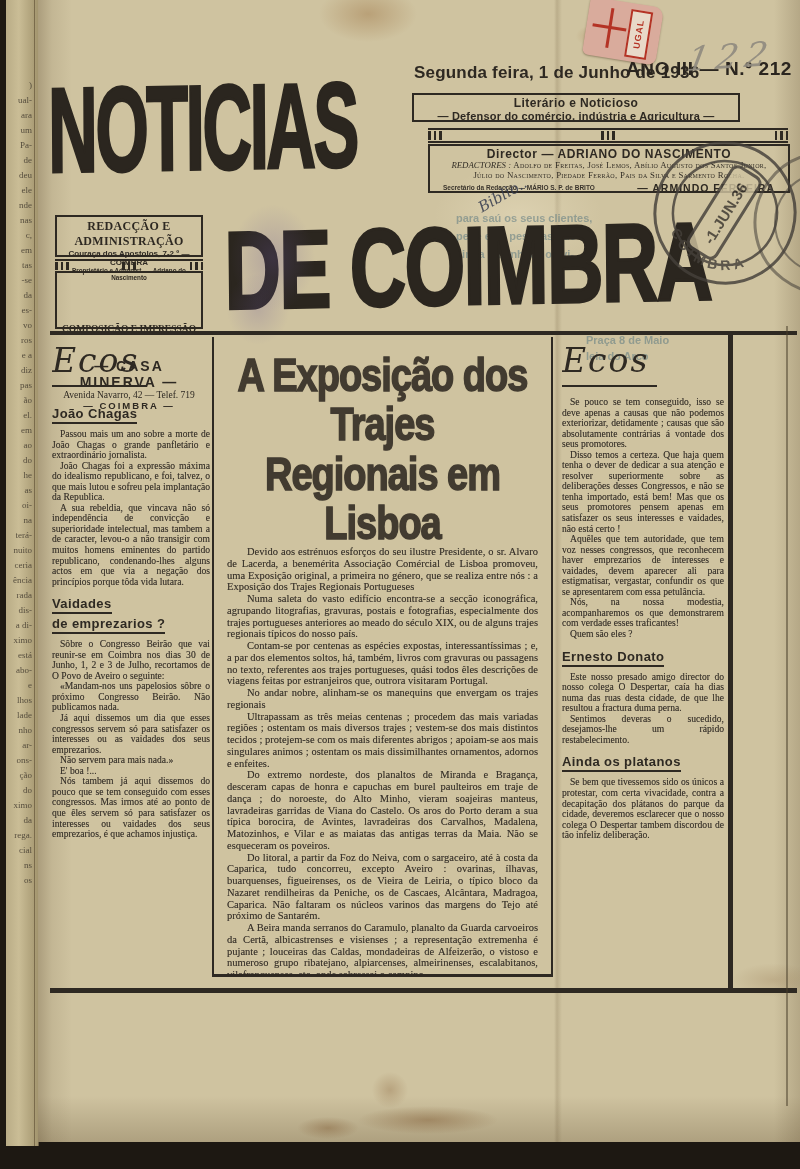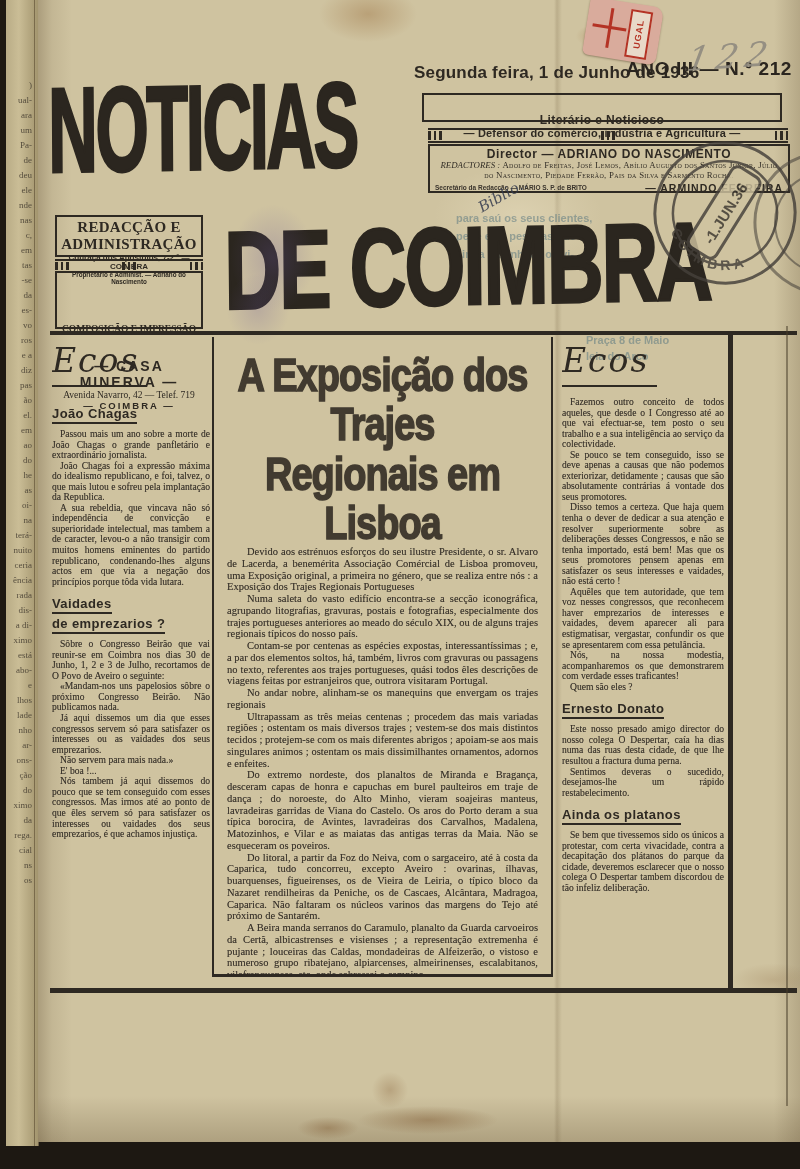--- a/index.html
+++ b/index.html
@@ -56,39 +56,39 @@
   .mast1{position:absolute;left:10px;top:70px;margin:0;font-family:"Liberation Sans",sans-serif;
     font-weight:bold;font-size:118px;line-height:1;color:#2b261f;letter-spacing:-4px;
     transform:scale(.58,1.02) rotate(-.6deg);transform-origin:left top;
     -webkit-text-stroke:3px #2b261f;white-space:nowrap;}
   .mast2{position:absolute;left:186px;top:216px;margin:0;font-family:"Liberation Sans",sans-serif;
     font-weight:bold;font-size:108px;line-height:1;color:#2b261f;letter-spacing:-2px;
     transform:scale(.72,1.02) rotate(-.8deg);transform-origin:left top;
     -webkit-text-stroke:3px #2b261f;white-space:nowrap;}
   .box{position:absolute;border:2px solid #2e2922;box-sizing:border-box;text-align:center;
     font-family:"Liberation Sans",sans-serif;color:#2e2922;}
-  .tagline-box{left:384px;top:93px;width:360px;height:29px;padding-top:18px;}
+  .tagline-box{left:374px;top:93px;width:328px;height:29px;padding-top:1px;}
   .tag1{font-weight:bold;font-size:12px;letter-spacing:.4px;}
   .tag2{font-weight:bold;font-size:11px;letter-spacing:.2px;}
   .rail{position:absolute;border-top:2px solid #2e2922;border-bottom:2px solid #2e2922;
     display:flex;justify-content:space-between;align-items:stretch;box-sizing:border-box;}
   .rail .bars{display:flex;gap:3px;padding:1px 0;}
   .rail .bars i{display:block;width:2.5px;background:#2e2922;}
   .rail-right{left:390px;top:128px;width:360px;height:15px;}
   .rail-left{left:17px;top:259px;width:148px;height:14px;}
-  .director-box{left:390px;top:144px;width:362px;height:49px;padding:1px 5px;}
+  .director-box{left:390px;top:144px;width:362px;height:49px;padding:1px 13px;}
   .dir{font-weight:bold;font-size:12px;letter-spacing:.6px;}
   .reds{font-family:"Liberation Serif",serif;font-size:8.8px;line-height:1.12;color:#332e26;}
   .reds i{font-style:italic;}
   .reds .sc{font-variant:small-caps;letter-spacing:.3px;}
   .sec-row{display:flex;justify-content:space-between;align-items:center;margin-top:1px;}
   .sec{font-weight:bold;font-size:6.5px;color:#3a342c;}
   .sec2{font-weight:bold;font-size:10.5px;letter-spacing:1px;white-space:nowrap;}
   .admin-box{left:17px;top:215px;width:148px;height:42px;padding-top:2px;}
-  .ab1{font-weight:bold;font-size:15px;font-family:"Liberation Serif",serif;letter-spacing:.3px;}
+  .ab1{font-weight:bold;font-size:12px;font-family:"Liberation Serif",serif;letter-spacing:.3px;}
   .ab2{font-weight:bold;font-size:8px;}
   .ab3{font-weight:bold;font-size:6.3px;}
   .print-box{left:17px;top:271px;width:148px;height:58px;padding-top:3px;}
   .pb1{font-weight:bold;font-size:9.5px;font-family:"Liberation Serif",serif;margin-top:48px;}
   .pb2{font-weight:bold;font-size:14px;letter-spacing:2px;margin-top:24px;}
   .pb3{font-size:9.5px;font-family:"Liberation Serif",serif;}
   .pb4{font-weight:bold;font-size:9.5px;letter-spacing:2px;}
   .biblio{position:absolute;left:438px;top:186px;font-style:italic;font-size:15px;color:#343b4e;
     transform:rotate(-30deg);opacity:.85;font-family:"DejaVu Serif",serif;}
   .postmark{position:absolute;left:612px;top:138px;width:150px;height:150px;transform:rotate(14deg);opacity:.82;}
@@ -341,21 +341,20 @@
       <p>No andar nobre, alinham-se os manequins que envergam os trajes regionais</p>
       <p>Ultrapassam as três meias centenas ; procedem das mais variadas regiões ; ostentam os mais diversos trajes ; vestem-se dos mais distintos tecidos ; protejem-se com os mais diferentes abrigos ; apoiam-se aos mais singulares animos ; ostentam os mais dissimilhantes ornamentos, adornos e enfeites.</p>
       <p>Do extremo nordeste, dos planaltos de Miranda e Bragança, desceram capas de honra e capuchas em burel paulteiros em traje de dança ; do noroeste, do Alto Minho, vieram soajeiras manteus, lavradeiras garridas de Viana do Castelo.  Os aros do Porto deram a sua típica borocira, de Avintes, lavradeiras dos Carvalhos, Madalena, Matozinhos, e Vilar e as maiatas das antigas terras da Maia.  Não se esqueceram os poveiros.</p>
       <p>Do litoral, a partir da Foz do Neiva, com o sargaceiro, até à costa da Caparica, tudo concorreu, excepto Aveiro : ovarinas, ílhavas, buarquenses, figueirenses, os de Vieira de Leiria, o típico bloco da Nazaret rendilheiras da Peniche, os de Cascaes, Alcântara, Madragoa, Caparica.  Não faltaram os núcleos varinos das margens do Tejo até próximo de Santarém.</p>
       <p>A Beira manda serranos do Caramulo, planalto da Guarda carvoeiros da Certã, albicastrenses e visienses ; a representação extremenha é pujante ; louceiras das Caldas, mondadeiras de Alfeizerão, o vistoso e numeroso grupo ribatejano, alpiarcenses, almeirinenses, escalabitanos, vilafranquenses, etc. onde sobressai o campino.</p>
 
     </section>
 
     <section class="col-right">
       <div class="ecos">Ecos</div>
-      <p>Fazemos outro conceito de todos aqueles, que desde o I Congresso até ao que vai efectuar-se, tem posto o seu trabalho e a sua inteligência ao serviço da colectividade.</p>
       <p>Se pouco se tem conseguido, isso se deve apenas a causas que não podemos exteriorizar, detidamente ; causas que são absolutamente contrárias á vontade dos seus promotores.</p>
       <p>Disso temos a certeza.  Que haja quem tenha o dever de dedicar a sua atenção e resolver superiormente sobre as deliberações desses Congressos, e não se tenha importado, está bem!  Mas que os seus promotores pensem apenas em satisfazer os seus interesses e vaidades, não está certo !</p>
       <p>Aquêles que tem autoridade, que tem voz nesses congressos, que reconhecem haver emprezarios de interesses e vaidades, devem aparecer ali para estigmatisar, vergastar, confundir os que se apresentarem com essa petulância.</p>
       <p>Nós, na nossa modestia, acompanharemos os que demonstrarem com verdade esses traficantes!</p>
       <p>Quem são eles ?</p>
       <h3 class="head"><span>Ernesto Donato</span></h3>
       <p>Este nosso presado amigo director do nosso colega O Despertar, caía ha dias numa das ruas desta cidade, de que lhe resultou a fractura duma perna.</p>
       <p>Sentimos deveras o sucedido, desejamos-lhe um rápido restabelecimento.</p>
       <h3 class="head"><span>Ainda os platanos</span></h3>
       <p>Se bem que tivessemos sido os únicos a protestar, com certa vivacidade, contra a decapitação dos plátanos do parque da cidade, deveremos esclarecer que o nosso colega O Despertar tambem discordou de tão infeliz deliberação.</p>

